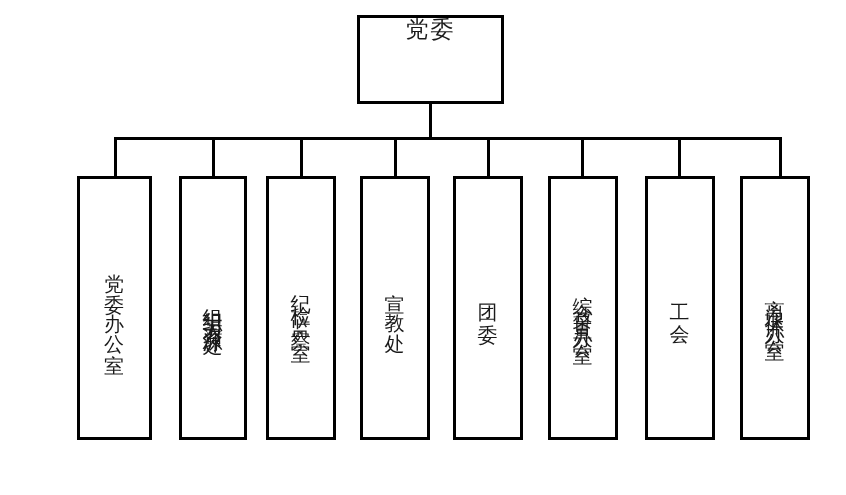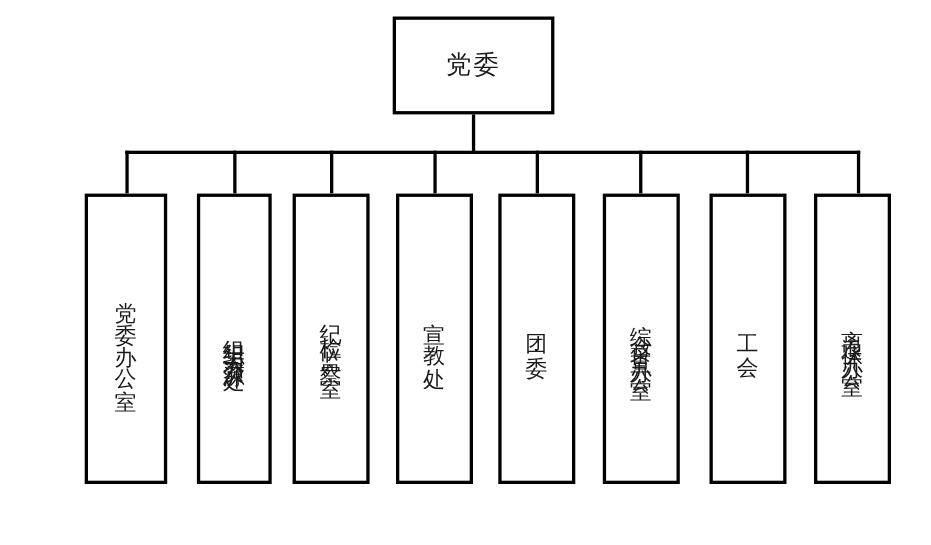--- a/index.html
+++ b/index.html
@@ -21,21 +21,21 @@
 
   
   .node {
     position: absolute;
     box-sizing: border-box;
     background: #ffffff;
     border: 3px solid #000000;
   }
   .root-node {
     display: flex;
-    align-items: center;
+    align-items: flex-start;
     justify-content: center;
   }
   .root-label {
     font-size: 23px;
     line-height: 1;
     color: #1a1a1a;
     letter-spacing: 2px;
     white-space: nowrap;
   }
 

